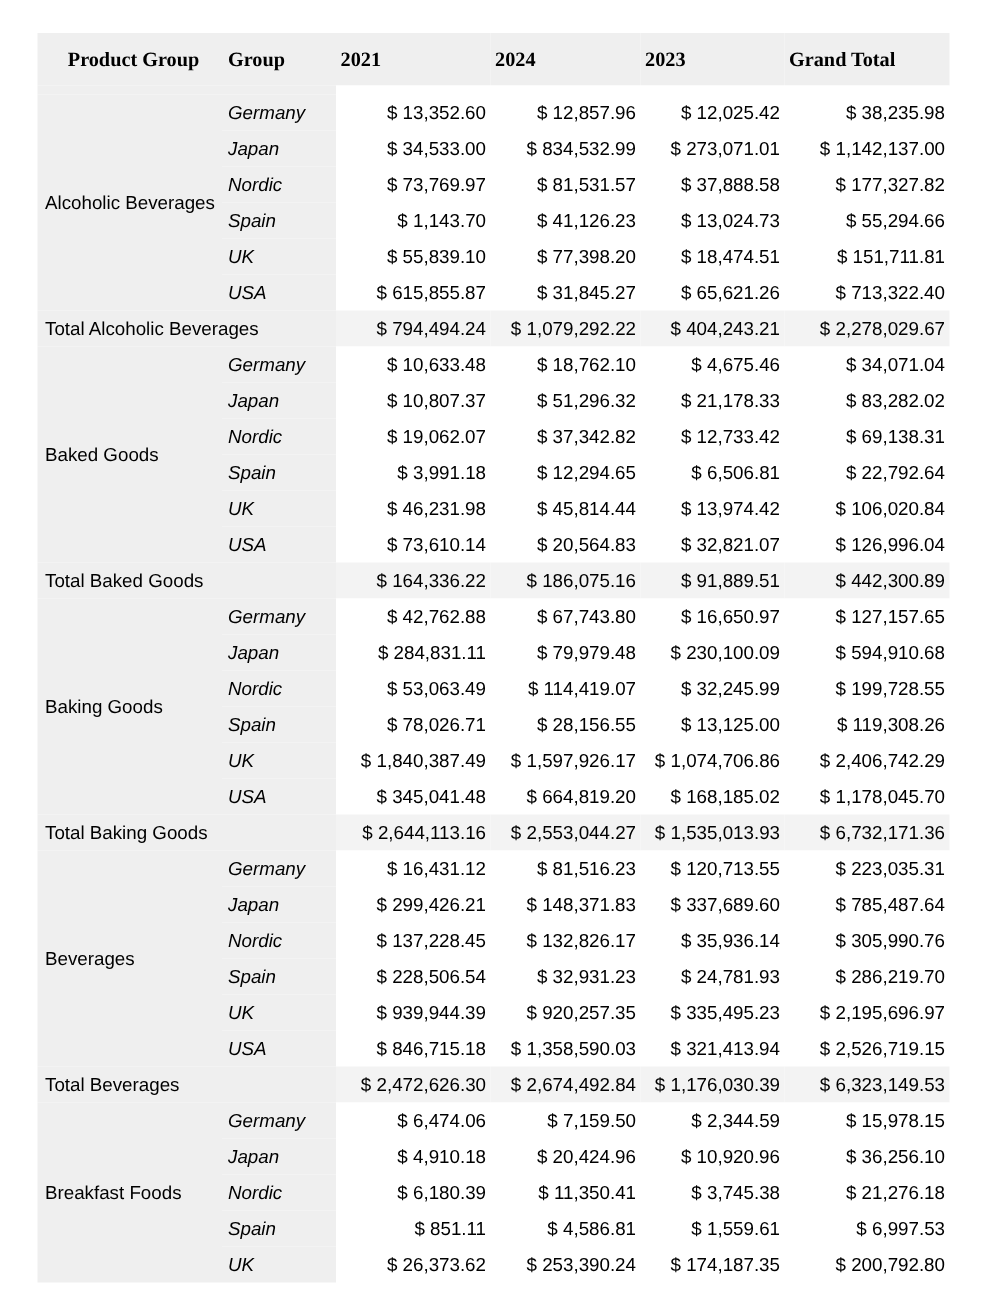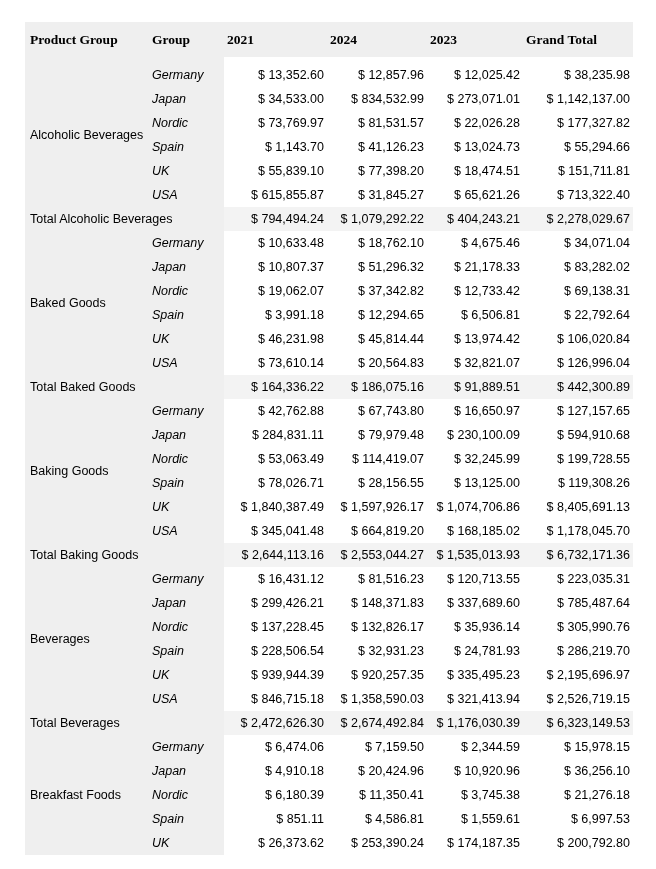--- a/index.html
+++ b/index.html
@@ -28,21 +28,21 @@
     height: 35px;
     background: var(--band-gray);
     font-family: "Liberation Serif", serif;
     font-weight: bold;
     font-size: 13.5px;
     text-align: left;
     vertical-align: middle;
     padding: 0 0 0 3px;
     white-space: nowrap;
   }
-  th.th-pg { padding-left: 5px; }
+  th.th-pg { padding-left: 5px; text-align: center; }
   th.th-region { padding-left: 4px; }
   tr.spacer-row td { height: 6px; padding: 0; }
   td.spacer-idx { background: var(--band-gray); }
   td.spacer-val { background: var(--bg); }
   tbody td {
     height: 24px;
     font-size: 12.5px;
     vertical-align: middle;
     padding: 0;
     white-space: nowrap;
@@ -112,21 +112,21 @@
         <td class="region-cell">Japan</td>
         <td class="val-cell">$ 34,533.00</td>
         <td class="val-cell">$ 834,532.99</td>
         <td class="val-cell">$ 273,071.01</td>
         <td class="val-cell">$ 1,142,137.00</td>
       </tr>
       <tr class="data-row">
         <td class="region-cell">Nordic</td>
         <td class="val-cell">$ 73,769.97</td>
         <td class="val-cell">$ 81,531.57</td>
-        <td class="val-cell">$ 22,026.28</td>
+        <td class="val-cell">$ 37,888.58</td>
         <td class="val-cell">$ 177,327.82</td>
       </tr>
       <tr class="data-row">
         <td class="region-cell">Spain</td>
         <td class="val-cell">$ 1,143.70</td>
         <td class="val-cell">$ 41,126.23</td>
         <td class="val-cell">$ 13,024.73</td>
         <td class="val-cell">$ 55,294.66</td>
       </tr>
       <tr class="data-row">
@@ -227,21 +227,21 @@
         <td class="val-cell">$ 78,026.71</td>
         <td class="val-cell">$ 28,156.55</td>
         <td class="val-cell">$ 13,125.00</td>
         <td class="val-cell">$ 119,308.26</td>
       </tr>
       <tr class="data-row">
         <td class="region-cell">UK</td>
         <td class="val-cell">$ 1,840,387.49</td>
         <td class="val-cell">$ 1,597,926.17</td>
         <td class="val-cell">$ 1,074,706.86</td>
-        <td class="val-cell">$ 8,405,691.13</td>
+        <td class="val-cell">$ 2,406,742.29</td>
       </tr>
       <tr class="data-row">
         <td class="region-cell">USA</td>
         <td class="val-cell">$ 345,041.48</td>
         <td class="val-cell">$ 664,819.20</td>
         <td class="val-cell">$ 168,185.02</td>
         <td class="val-cell">$ 1,178,045.70</td>
       </tr>
       <tr class="total-row">
         <td class="total-label" colspan="2">Total Baking Goods</td>

